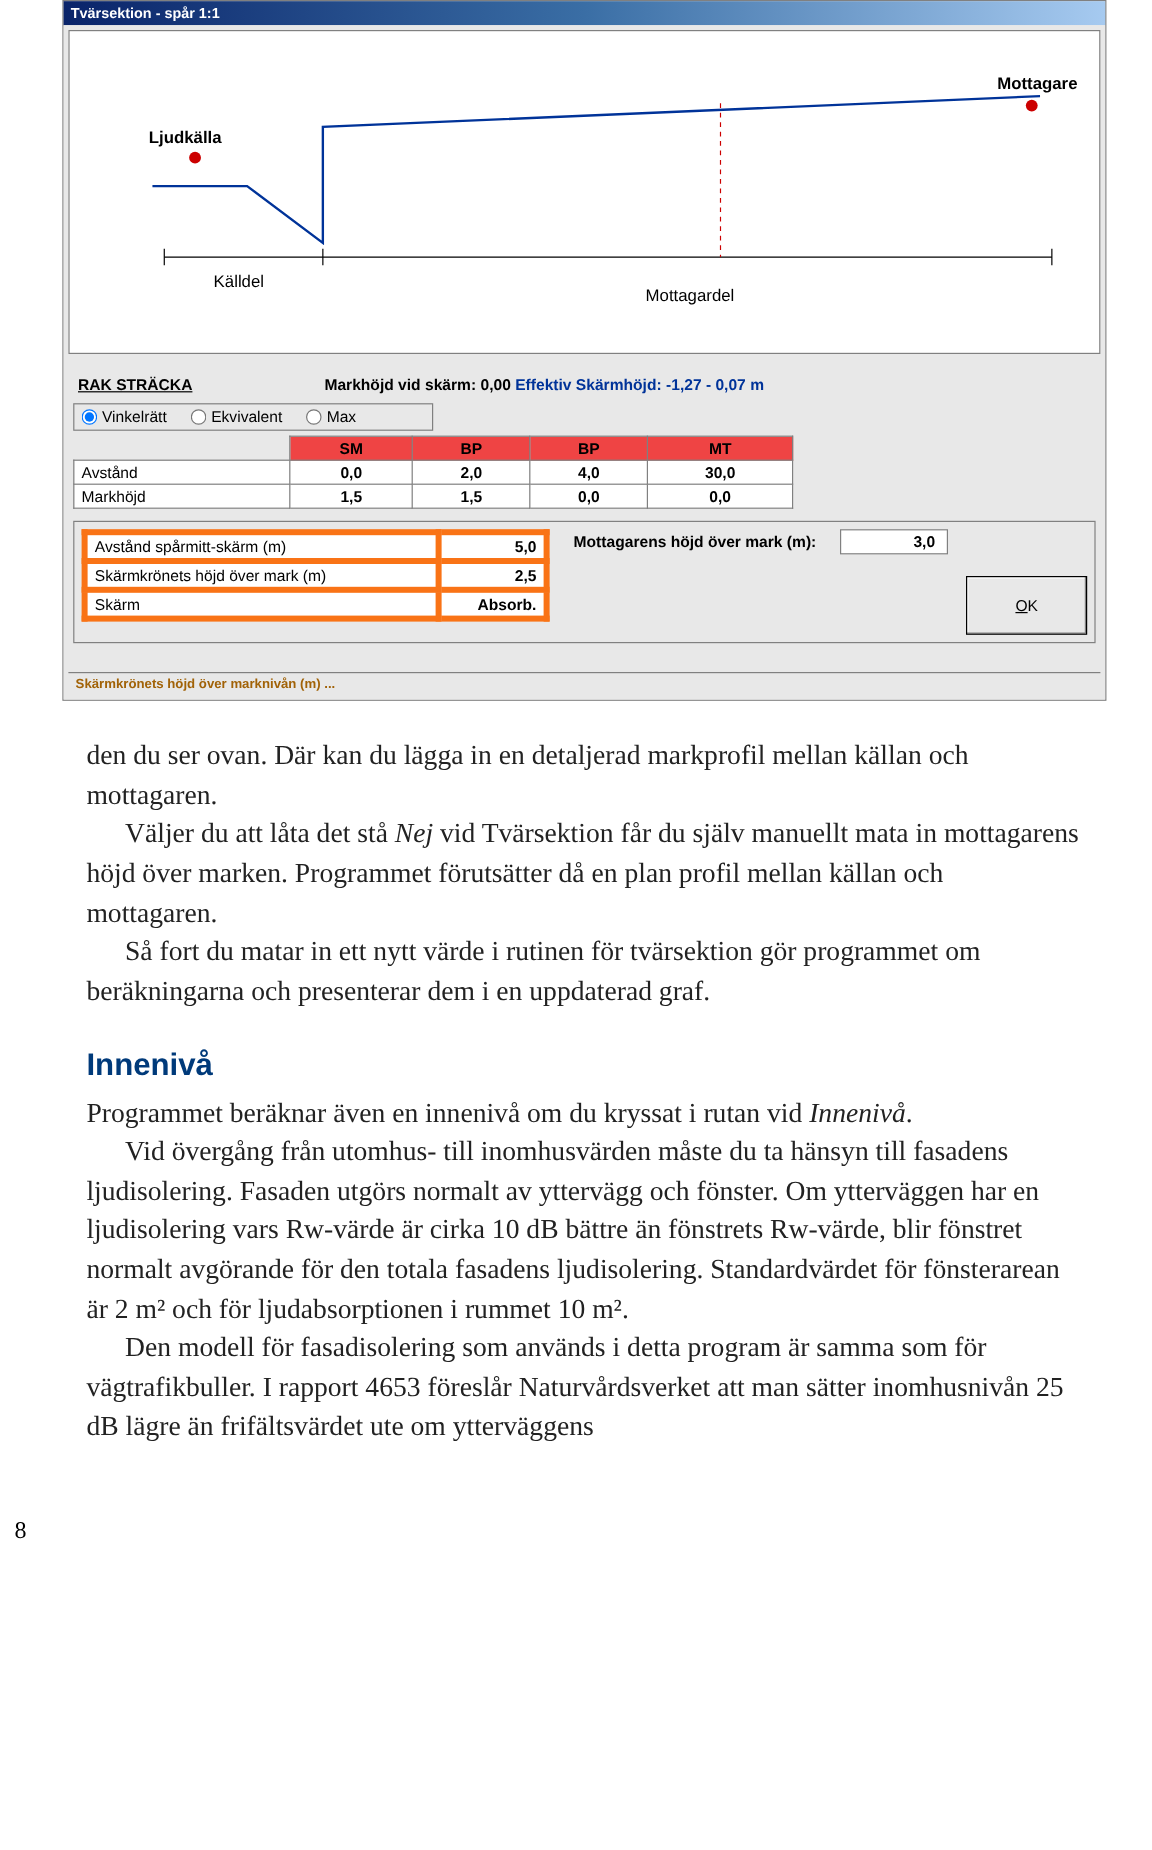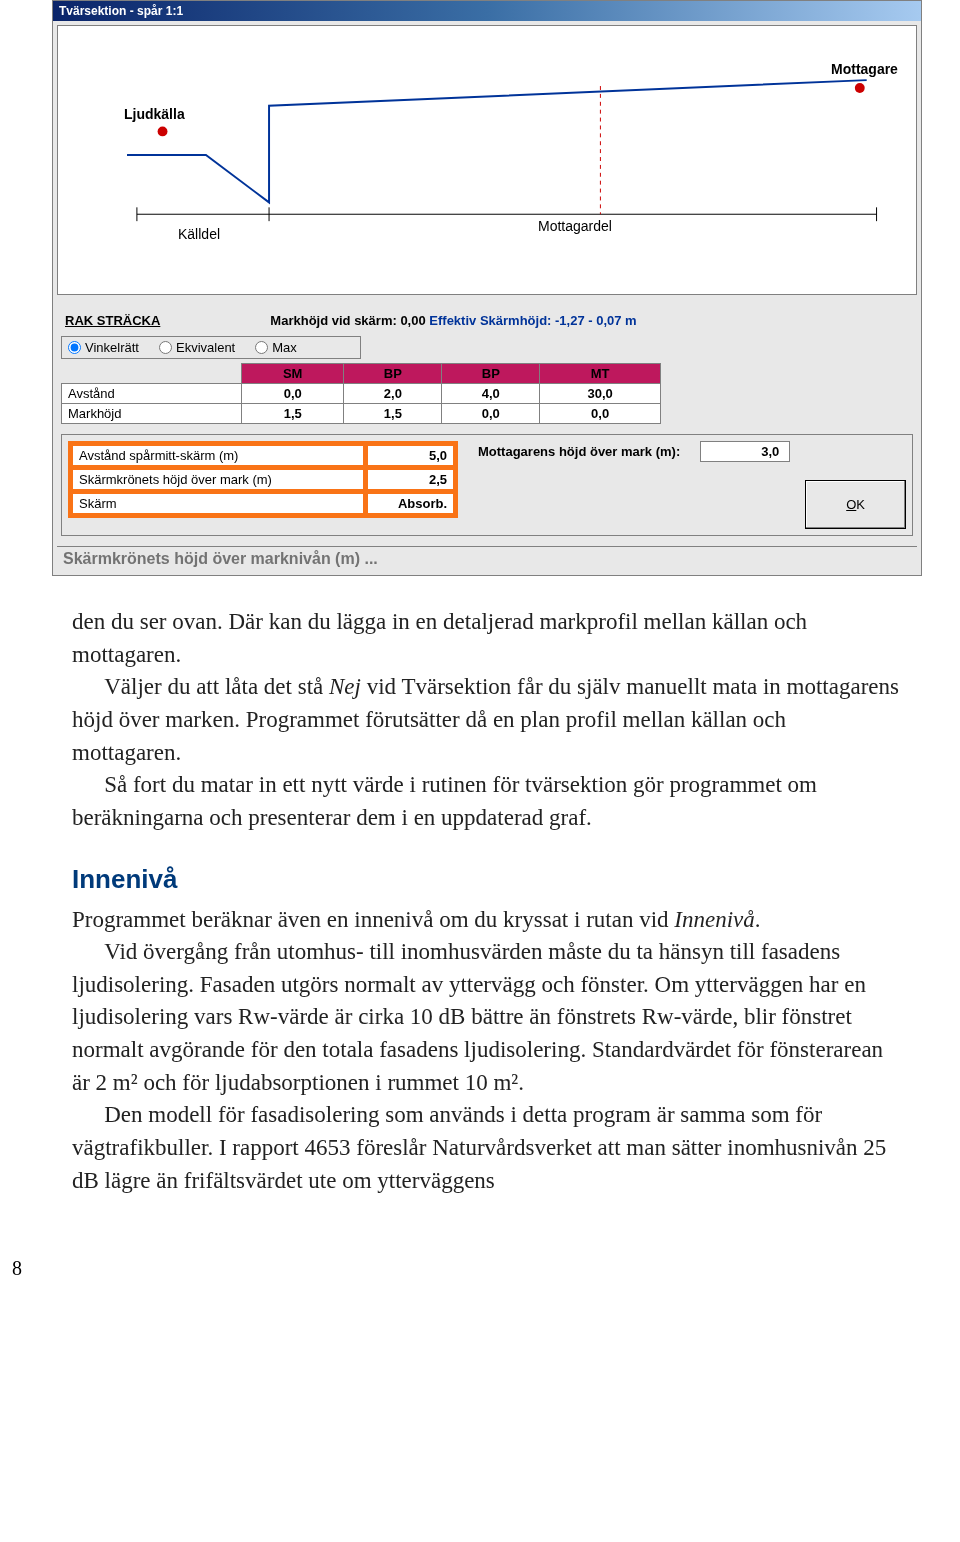--- a/index.html
+++ b/index.html
@@ -95,21 +95,21 @@
     margin-top: 4px;
     width: 600px;
   }
   .grid-table th, .grid-table td {
     border: 1px solid #808080;
     padding: 2px 6px;
     background: #fff;
     text-align: center;
     font-weight: bold;
   }
-  .grid-table th { background: #be185d; text-align: center; }
+  .grid-table th { background: #ef4444; text-align: center; }
   .grid-table td.rowhead { text-align: left; font-weight: normal; width: 180px; }
 
   .param-box {
     border: 1px solid #808080;
     background: #e8e8e8;
     margin-top: 10px;
     padding: 6px;
     display: flex;
     gap: 20px;
     align-items: flex-start;
@@ -137,24 +137,24 @@
     font-size: 13px;
     font-weight: normal;
     box-shadow: inset -1px -1px 0 #808080, inset 1px 1px 0 #fff;
     float: right;
     cursor: pointer;
   }
   .statusbar {
     border-top: 1px solid #808080;
     background: #e8e8e8;
     padding: 3px 6px;
-    font-size: 16px;
-    font-weight: bold;
-    color: #737373;
-    margin-top: 6px;
+    font-size: 11px;
+    font-weight: bold;
+    color: #a16207;
+    margin-top: 20px;
   }
 
   
   .article {
     margin: 10px 60px 40px 72px;
     font-family: Georgia, 'Times New Roman', serif;
     font-size: 23px;
     line-height: 1.42;
     color: #222;
   }
@@ -194,21 +194,21 @@
         <line x1="550" y1="60" x2="550" y2="190" stroke="#cc0000" stroke-width="1" stroke-dasharray="4 4"></line>
 
         <polyline points="70,130 150,130 214,178 214,80 820,54" fill="none" stroke="#003399" stroke-width="2"></polyline>
 
         <circle cx="106" cy="106" r="5" fill="#cc0000"></circle>
         <circle cx="813" cy="62" r="5" fill="#cc0000"></circle>
       </svg>
       <div class="graph-label" style="left:66px; top:80px;">Ljudkälla</div>
       <div class="graph-label" style="left:773px; top:35px;">Mottagare</div>
       <div class="graph-sub" style="left:120px; top:200px;">Källdel</div>
-      <div class="graph-sub" style="left:480px; top:192px;">Mottagardel</div>
+      <div class="graph-sub" style="left:480px; top:212px;">Mottagardel</div>
     </div>
 
     <div class="controls">
       <div class="controls-top">
         <div>
           <div class="rak">RAK STRÄCKA</div>
         </div>
         <div class="mark-line" style="margin-left:90px;">
           <span>Markhöjd vid skärm: 0,00</span>
           <span class="eff">Effektiv Skärmhöjd: -1,27 - 0,07 m</span>

